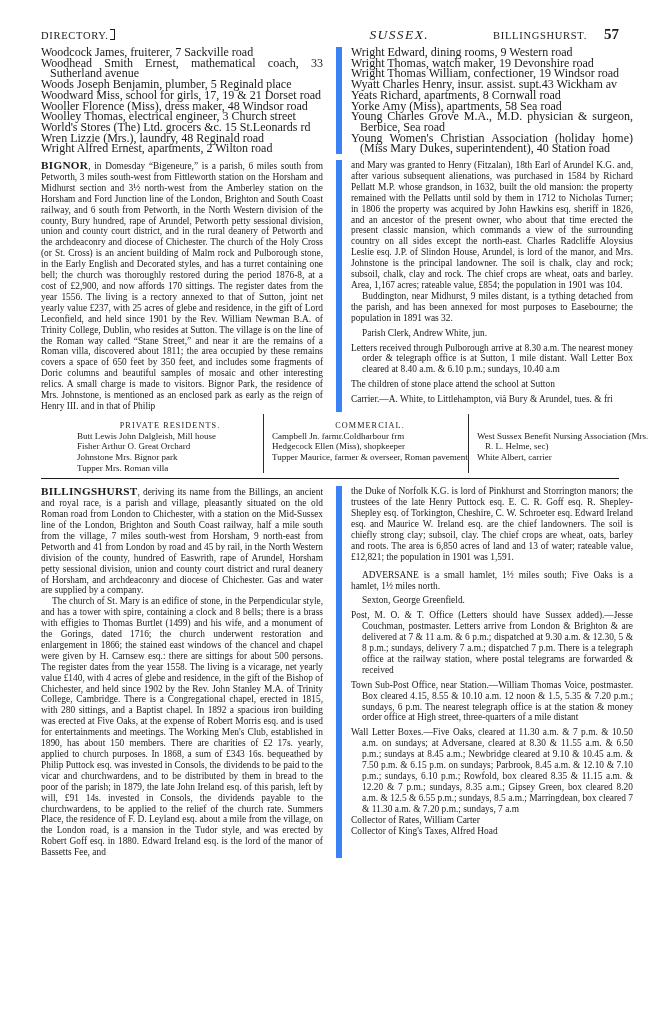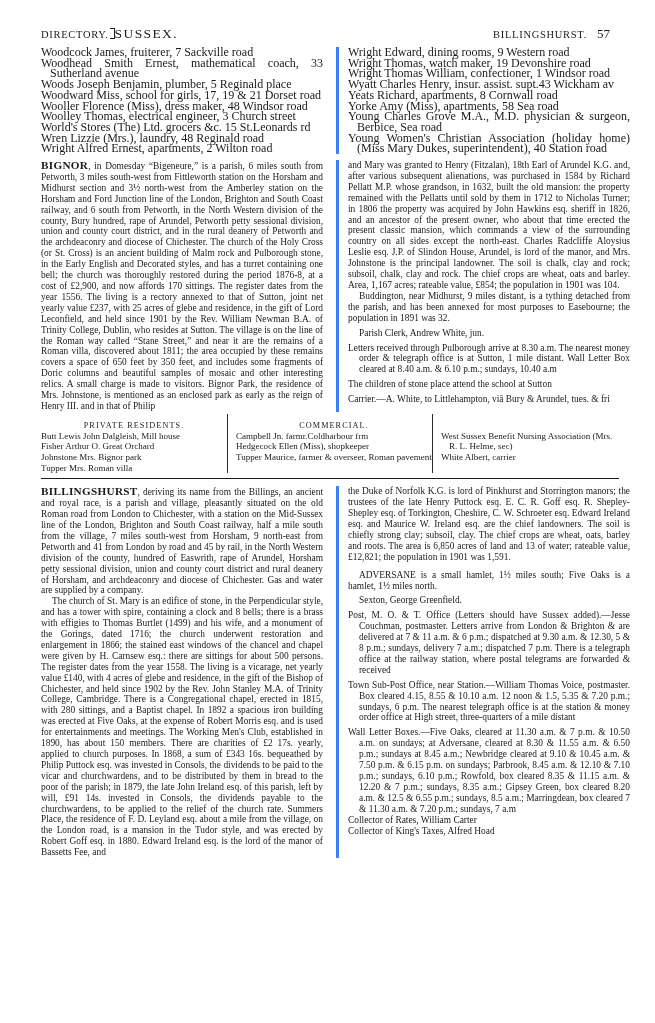--- a/index.html
+++ b/index.html
@@ -40,49 +40,52 @@
     border-right: 1px solid #1a1a1a;
     border-top: 1px solid #1a1a1a;
     border-bottom: 1px solid #1a1a1a;
     width: 4px;
     height: 9px;
     margin-left: 1px;
     vertical-align: -1px;
   }
   .run-head .center {
     flex: 1 1 auto;
-    text-align: left;
+    text-align: right;
     font-size: 13.5px;
     letter-spacing: 1.4px;
     padding-right: 64px;
+    font-style: italic;
   }
   .run-head .right {
     flex: 0 0 auto;
     white-space: nowrap;
   }
   .run-head .folio {
     display: inline-block;
     min-width: 22px;
-    font-size: 13px;
+    text-align: right;
+    font-size: 15px;
     letter-spacing: 0;
     margin-left: 10px;
+    font-weight: bold;
   }
 
   
   .cols2 {
     display: flex;
     gap: 14px;
     margin-top: 4px;
   }
   .cols2 > .col {
     width: 282px;
     flex: 0 0 282px;
   }
   .col.ruled {
-    border-left: 3px solid #3b82f6;
+    border-left: 6px solid #3b82f6;
     padding-left: 9px;
     margin-left: -1px;
   }
 
   
   .entry {
     font-size: 12px;
     line-height: 10.7px;
     text-indent: 0;
     padding-left: 9px;
@@ -132,20 +135,21 @@
     font-size: 10.5px;
     letter-spacing: 1.6px;
     font-variant: normal;
     margin: 13px 0 4px 0;
   }
 
   
   .cols3 {
     display: flex;
     margin-top: 2px;
+    margin-left: 36px;
   }
   .cols3 .c {
     flex: 0 0 auto;
   }
   .cols3 .c1 { width: 186px; }
   .cols3 .c2 { width: 196px; padding-left: 8px; border-left: 1px solid #2a2a2a; }
   .cols3 .c3 { width: 180px; padding-left: 8px; border-left: 1px solid #2a2a2a; }
   .mini {
     font-size: 9.0px;
     line-height: 10.6px;
@@ -207,21 +211,21 @@
         </div>
     </div>
     <div class="col ruled">
       <div class="entry">
           <span class="hang">Wright Edward, dining rooms, 9 Western road</span>
         </div>
       <div class="entry">
           <span class="hang">Wright Thomas, watch maker, 19 Devonshire road</span>
         </div>
       <div class="entry">
-          <span class="hang">Wright Thomas William, confectioner, 1 Windsor road</span>
+          <span class="hang">Wright Thomas William, confectioner, 19 Windsor road</span>
         </div>
       <div class="entry">
           <span class="hang">Wyatt Charles Henry, insur. assist. supt.43 Wickham av</span>
         </div>
       <div class="entry">
           <span class="hang">Yeats Richard, apartments, 8 Cornwall road</span>
         </div>
       <div class="entry">
           <span class="hang">Yorke Amy (Miss), apartments, 58 Sea road</span>
         </div>

